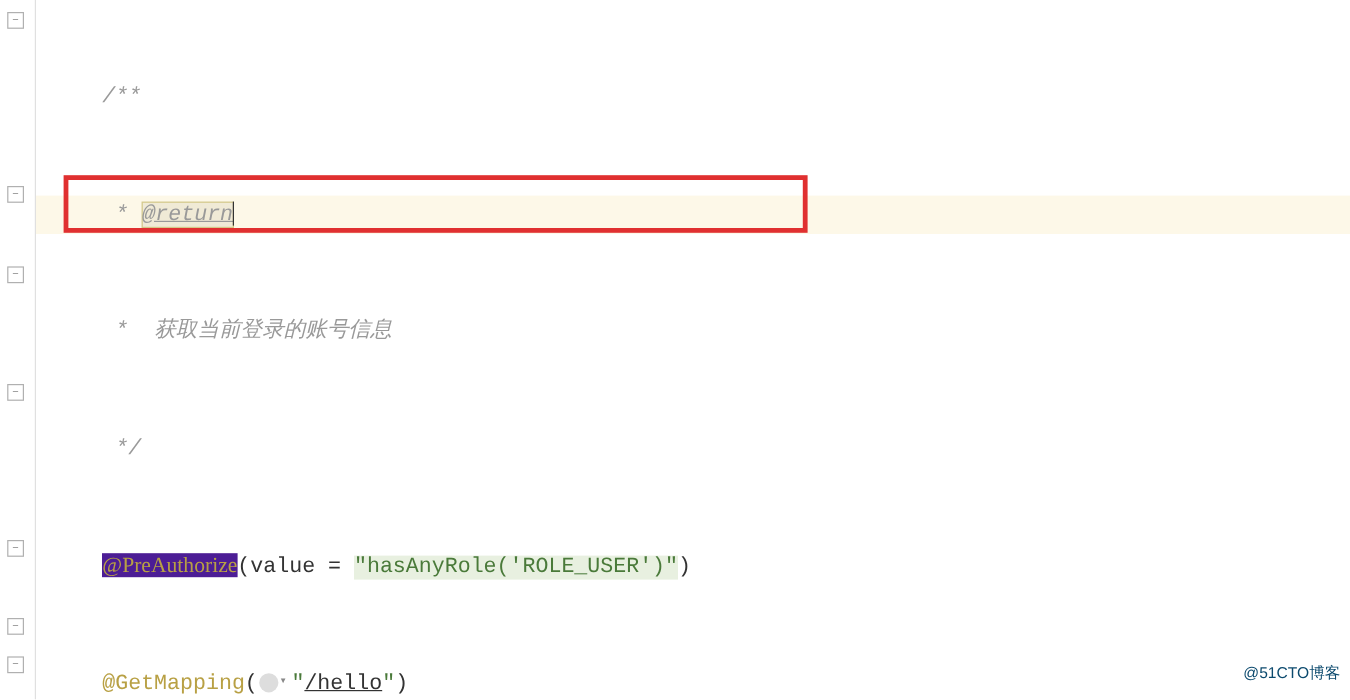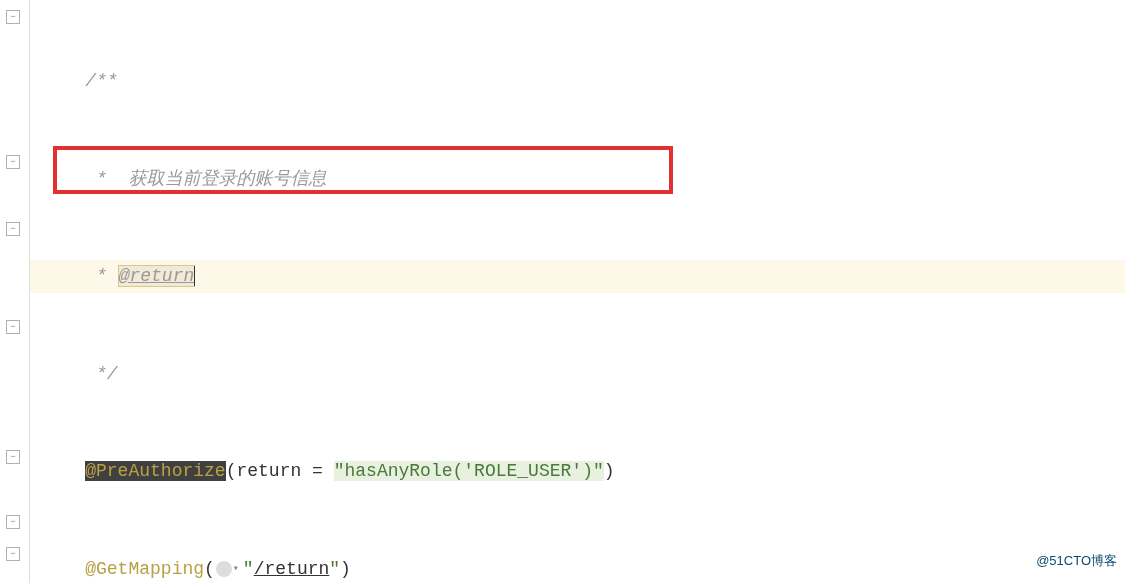--- a/index.html
+++ b/index.html
@@ -57,21 +57,21 @@
     }
     .highlight-return {
       background: #f0ead6;
       border: 1px solid #d4c98a;
       padding: 0 0;
     }
     .comment { color: #999999; font-style: italic; }
     .comment-star { color: #999999; font-style: italic; }
     .doc-tag { color: #999999; font-style: italic; text-decoration: underline; }
     .annotation { color: #b8a044; }
-    .annotation-bg { background: #404040; }
+    .annotation-bg { background: #4c1d95; font-family: Liberation Serif, serif; }
     .string { color: #4a7a3a; }
     .string-bg { background: #e8f0e0; }
     .link { text-decoration: underline; color: #333; }
     .globe-icon {
       display: inline-block;
       width: 16px;
       height: 16px;
       vertical-align: middle;
       background: #ddd;
       border-radius: 50%;
@@ -119,25 +119,25 @@
   <div class="gutter-icon fold-icon" style="top:155px;">−</div>
   <div class="gutter-icon fold-icon" style="top:222px;">−</div>
   <div class="gutter-icon fold-icon" style="top:320px;">−</div>
   <div class="gutter-icon fold-icon" style="top:450px;">−</div>
   <div class="gutter-icon fold-icon" style="top:515px;">−</div>
   <div class="gutter-icon fold-icon" style="top:547px;">−</div>
 </div>
 
 <div class="editor">
   <div class="code-line">    <span class="comment">/**</span></div>
+  <div class="code-line highlight-line">    <span class="comment-star"> * </span><span class="doc-tag highlight-return">@return</span><span class="cursor"></span></div>
   <div class="code-line">    <span class="comment-star"> *  </span><span class="comment">获取当前登录的账号信息</span></div>
-  <div class="code-line highlight-line">    <span class="comment-star"> * </span><span class="doc-tag highlight-return">@return</span><span class="cursor"></span></div>
   <div class="code-line">    <span class="comment-star"> */</span></div>
-  <div class="code-line">    <span class="annotation annotation-bg">@PreAuthorize</span><span>(return = </span><span class="string string-bg">"hasAnyRole('ROLE_USER')"</span><span>)</span></div>
-  <div class="code-line">    <span class="annotation">@GetMapping</span><span>(</span><span class="globe-icon"></span><span class="dropdown-icon">▾</span><span class="string">"</span><span class="string link">/return</span><span class="string">"</span><span>)</span></div>
+  <div class="code-line">    <span class="annotation annotation-bg">@PreAuthorize</span><span>(value = </span><span class="string string-bg">"hasAnyRole('ROLE_USER')"</span><span>)</span></div>
+  <div class="code-line">    <span class="annotation">@GetMapping</span><span>(</span><span class="globe-icon"></span><span class="dropdown-icon">▾</span><span class="string">"</span><span class="string link">/hello</span><span class="string">"</span><span>)</span></div>
   
   
   
   
   
   
   
   
   
   

